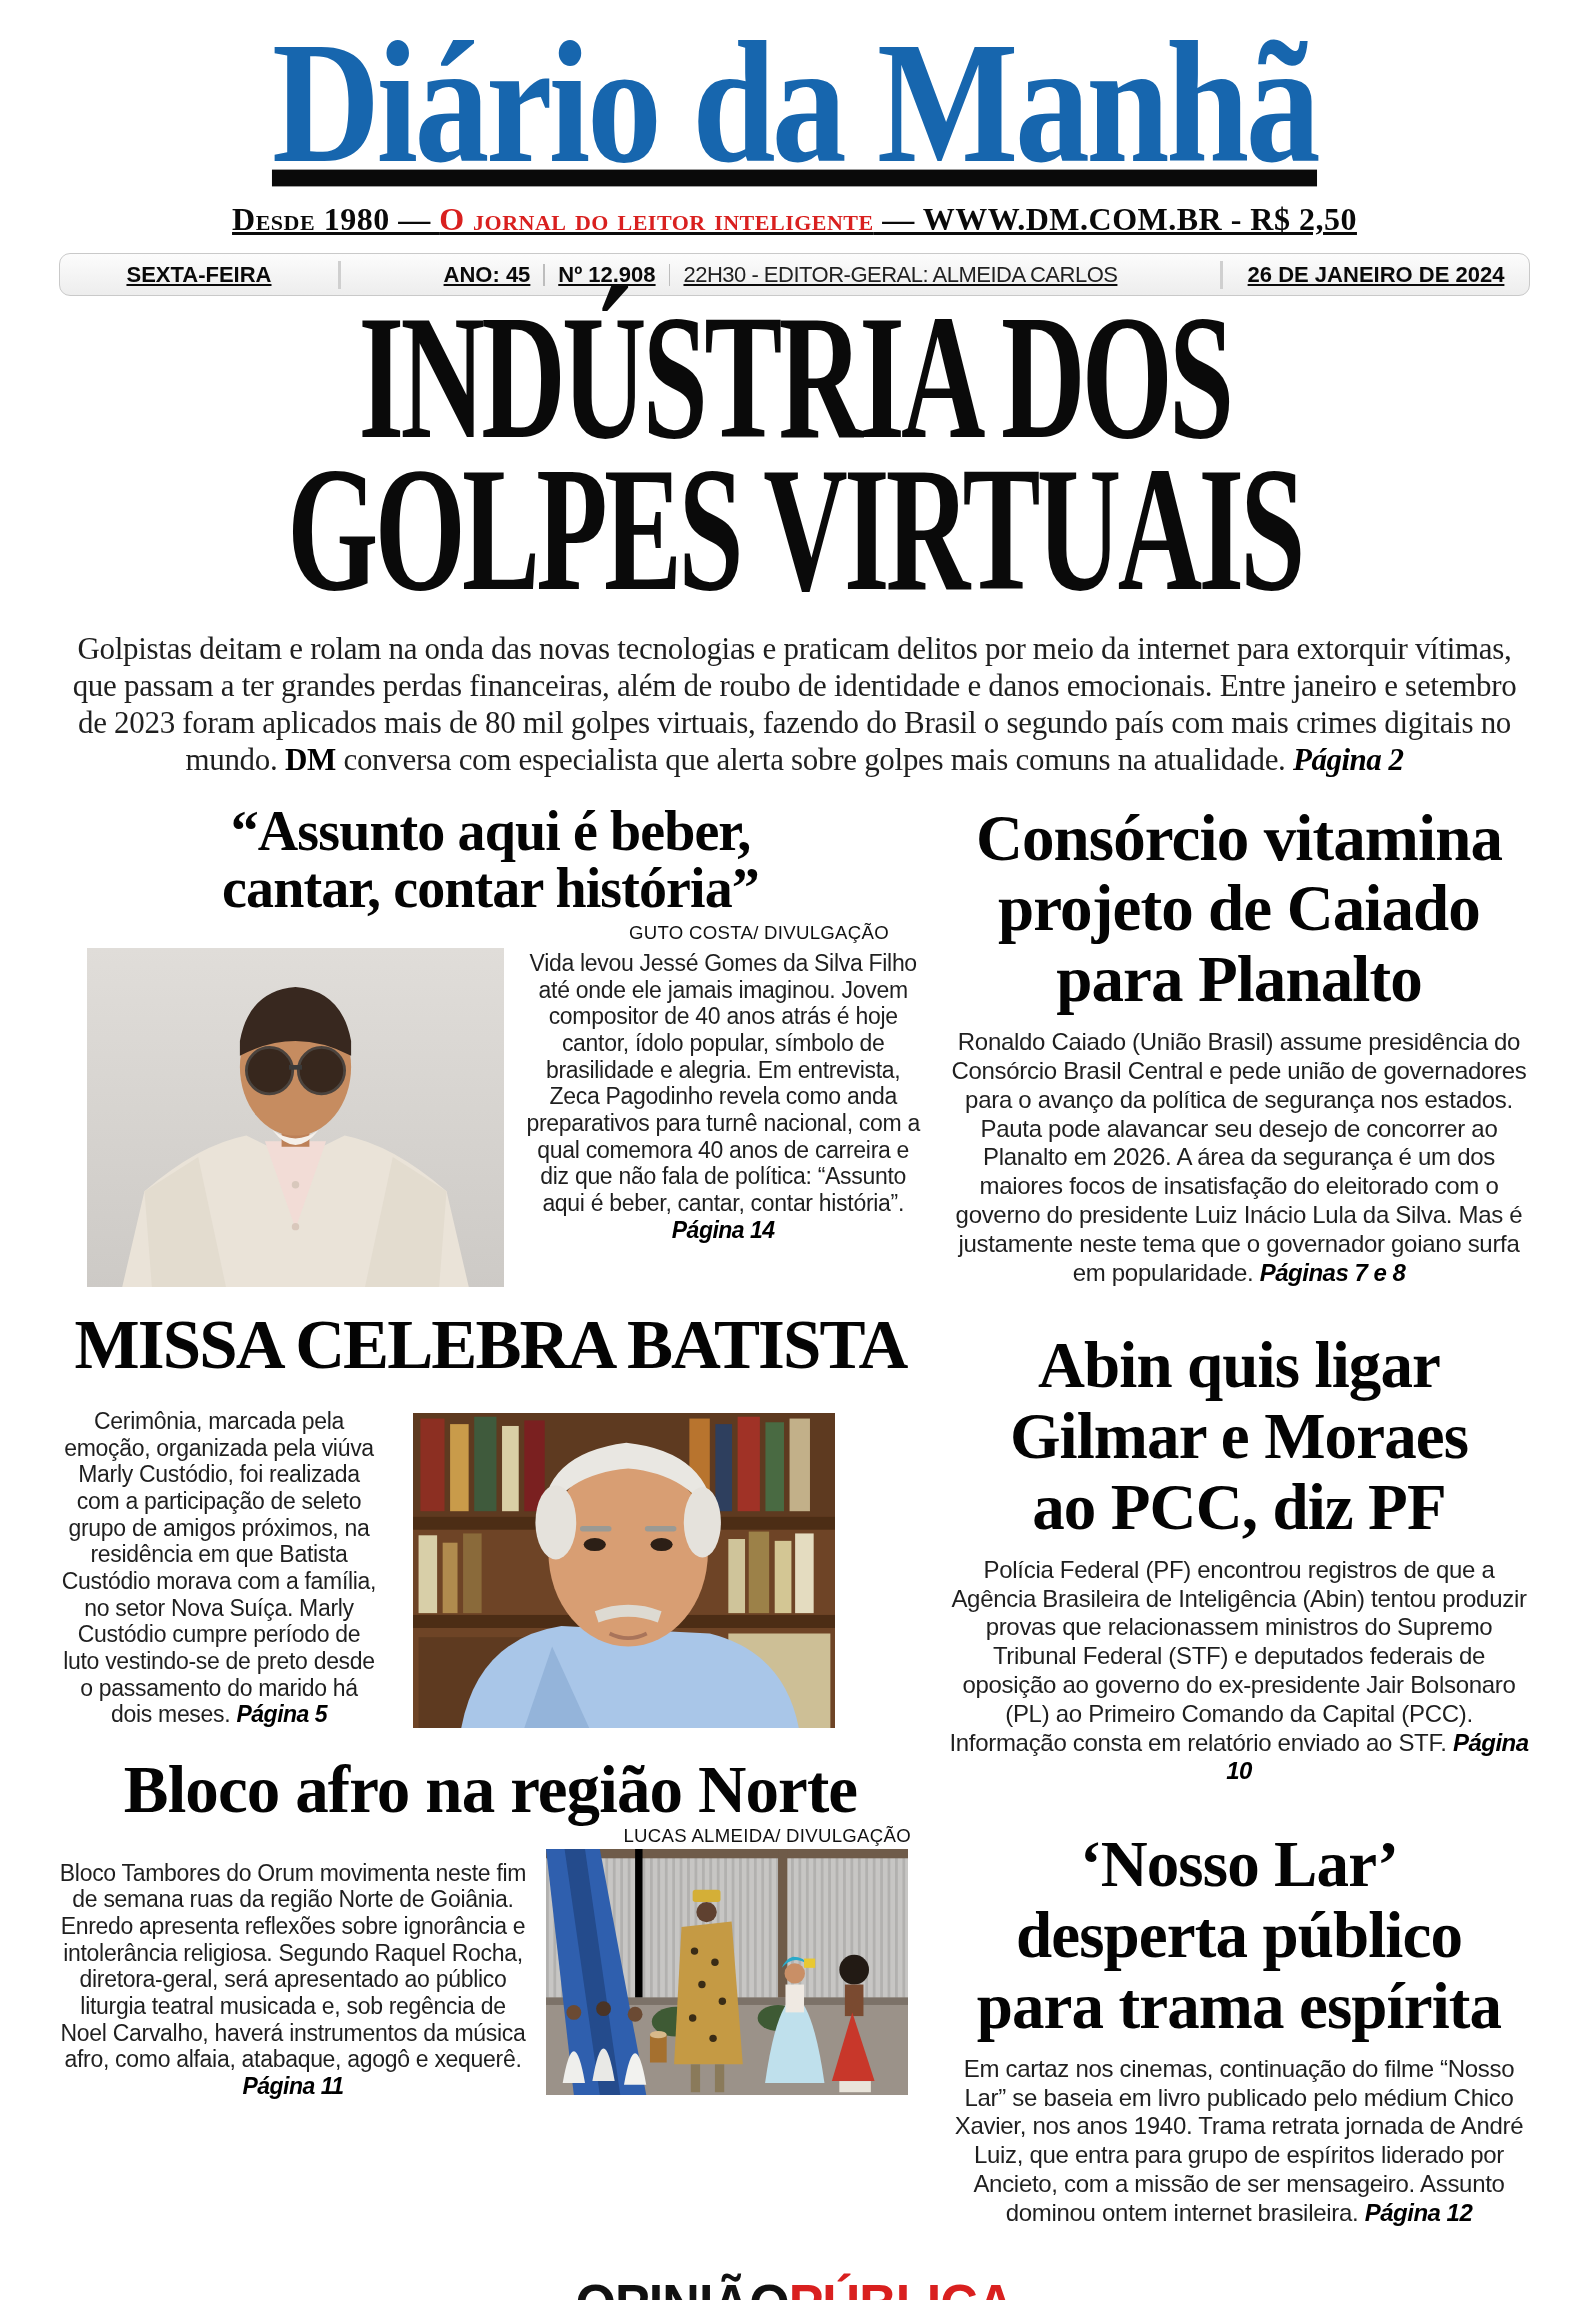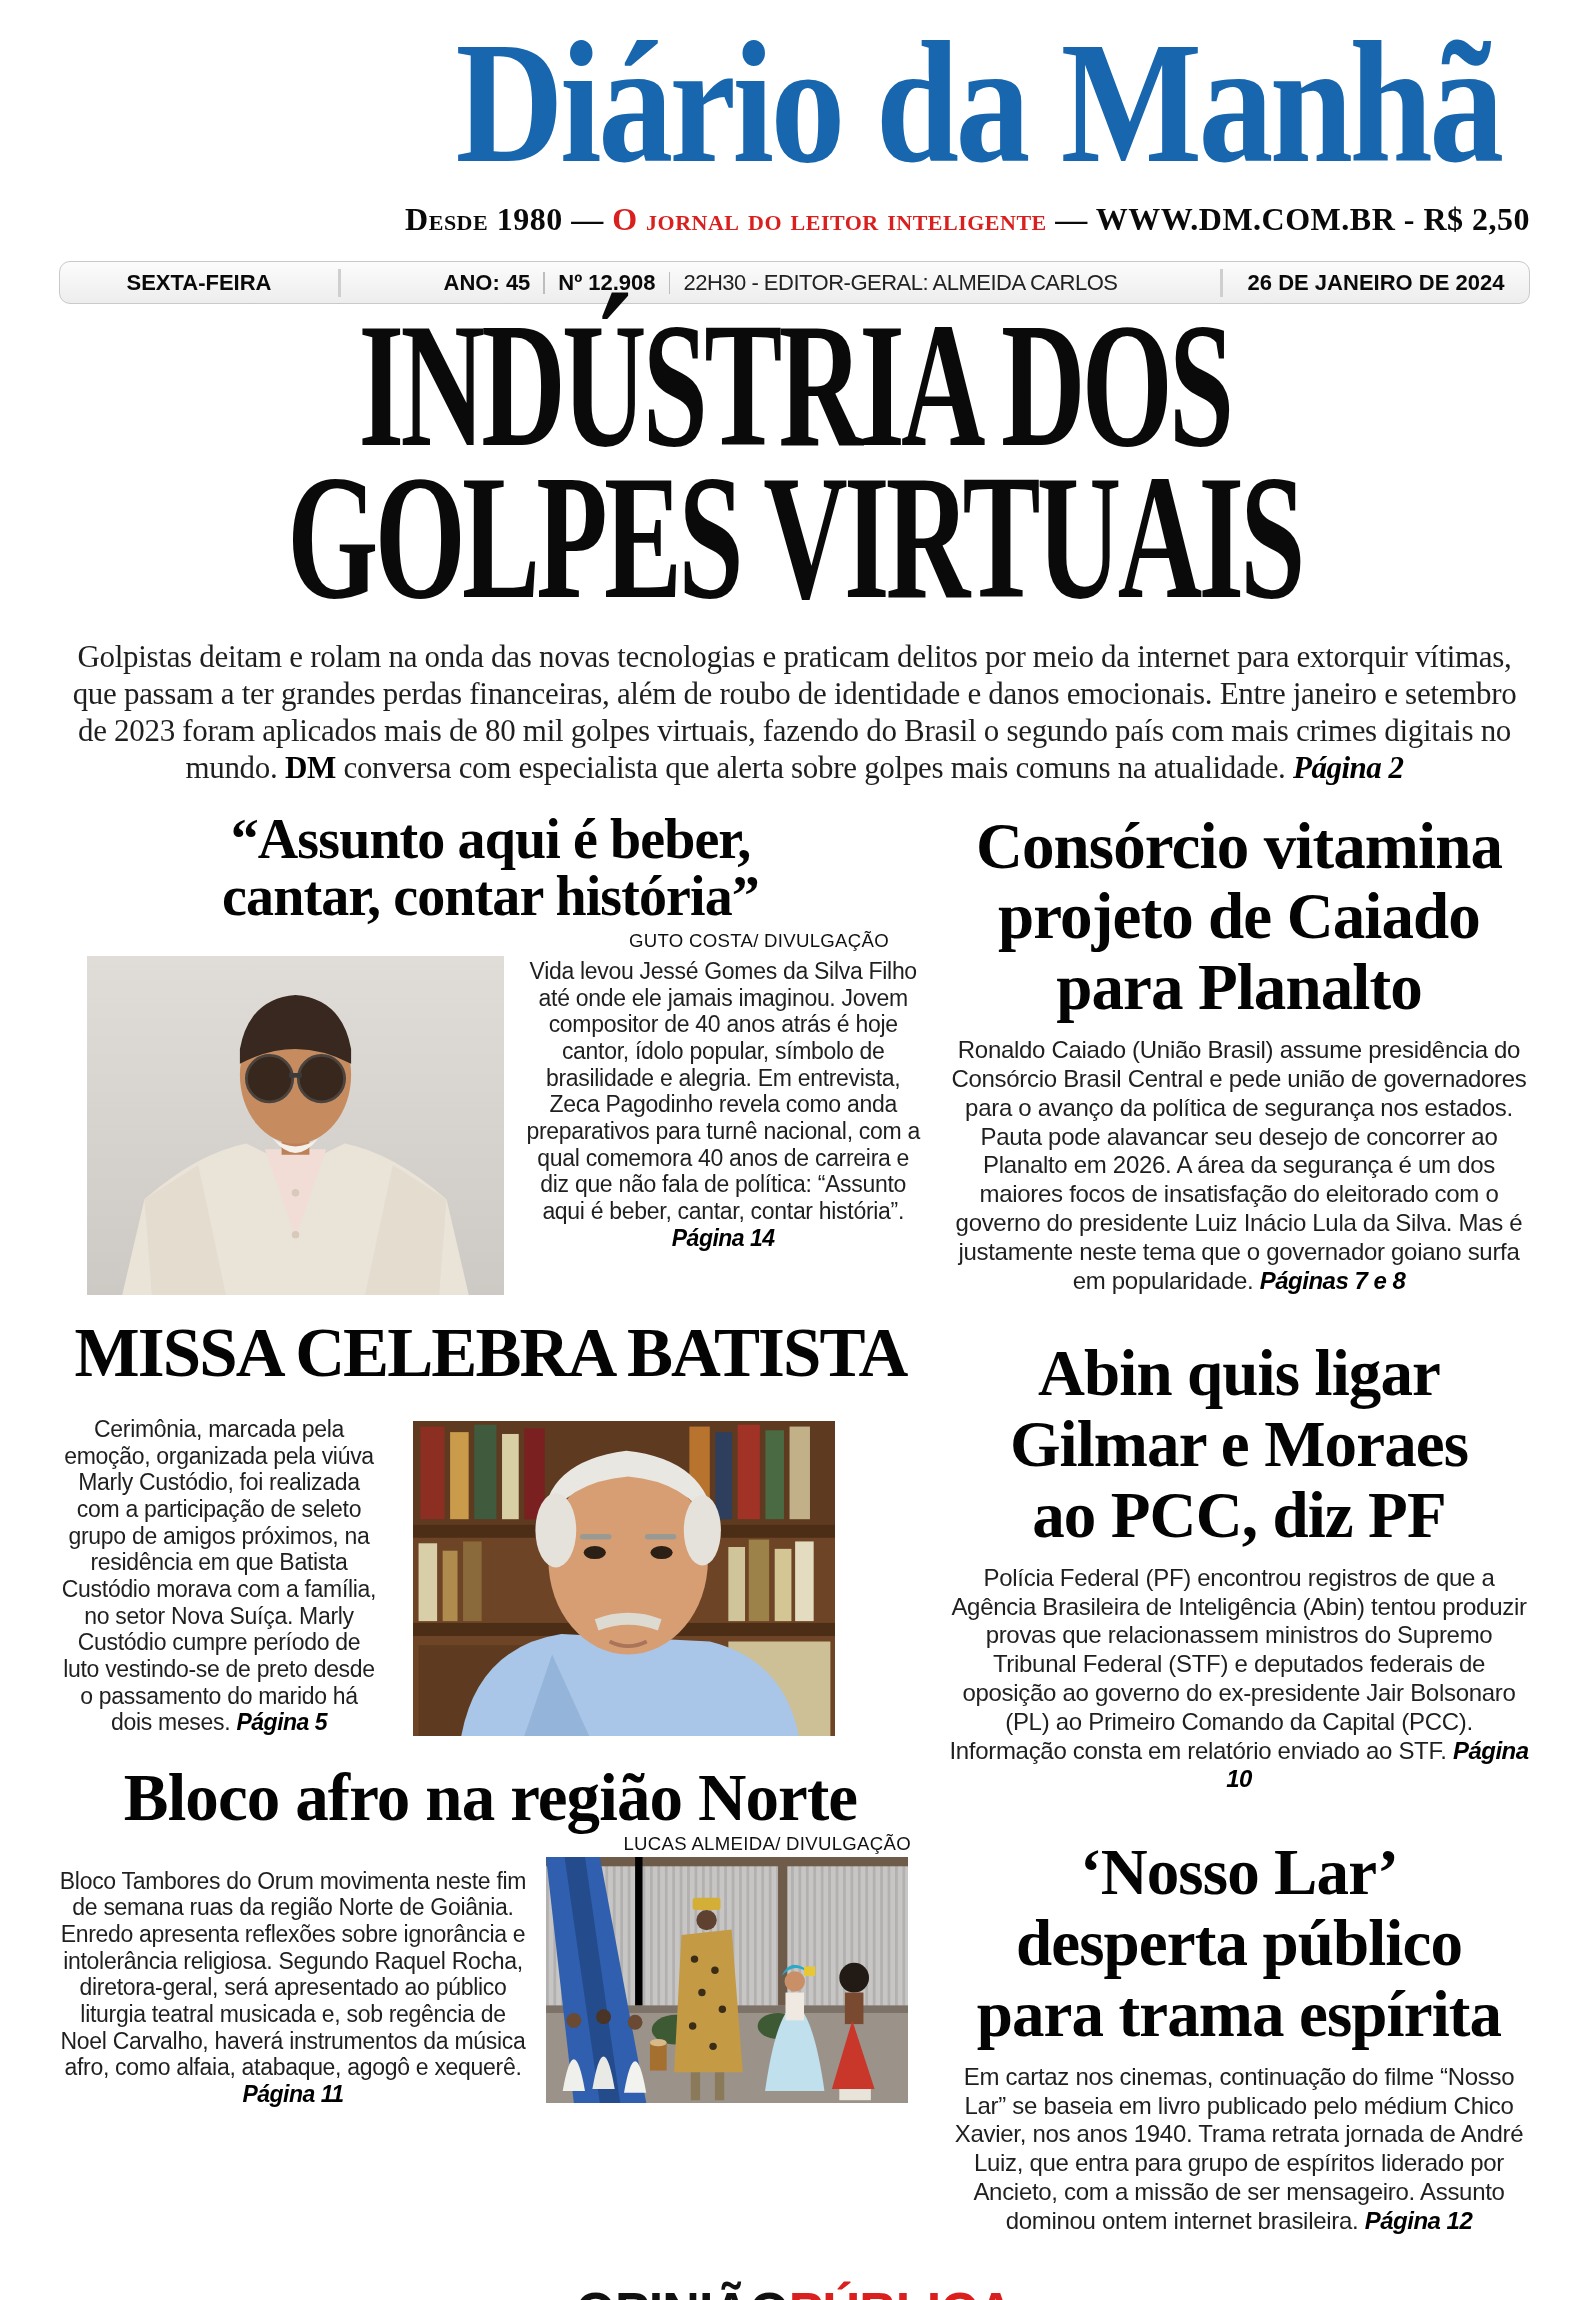--- a/index.html
+++ b/index.html
@@ -14,21 +14,21 @@
     width:1589px;height:2300px;
     font-family:"Liberation Sans", sans-serif;
     color:var(--ink);
   }
   .page{
     position:relative;width:1589px;height:2300px;overflow:hidden;
     background:#ffffff;padding:32px 59px 0 59px;
   }
 
   
-  .masthead{text-align:right;}
+  .masthead{text-align:center;text-decoration:underline;}
   .masthead-title{
     font-family:"Liberation Serif", serif;
     font-weight:bold;
     font-size:156px;
     line-height:160px;
     color:var(--blue);
     letter-spacing:-3.7px;
     display:block;
     transform:scale(0.96,1.12);
     transform-origin:center bottom;
@@ -39,21 +39,21 @@
     font-family:"Liberation Serif", serif;
     font-variant:small-caps;
     font-weight:bold;
     font-size:32px;
     letter-spacing:0.5px;
   }
   .tagline .red{color:var(--red);}
 
   
   .datebar{
-    margin-top:23px;
+    margin-top:15px;
     height:43px;
     border:1.9px solid #c9c9c9;
     border-radius:11px;
     background:linear-gradient(#fcfcfc,#ededed);
     display:flex;align-items:center;
     font-size:22px;font-weight:bold;
   }
   .db-cell{display:flex;align-items:center;justify-content:center;}
   .db-left{flex:0 0 278px;}
   .db-center{flex:1;gap:0;}

